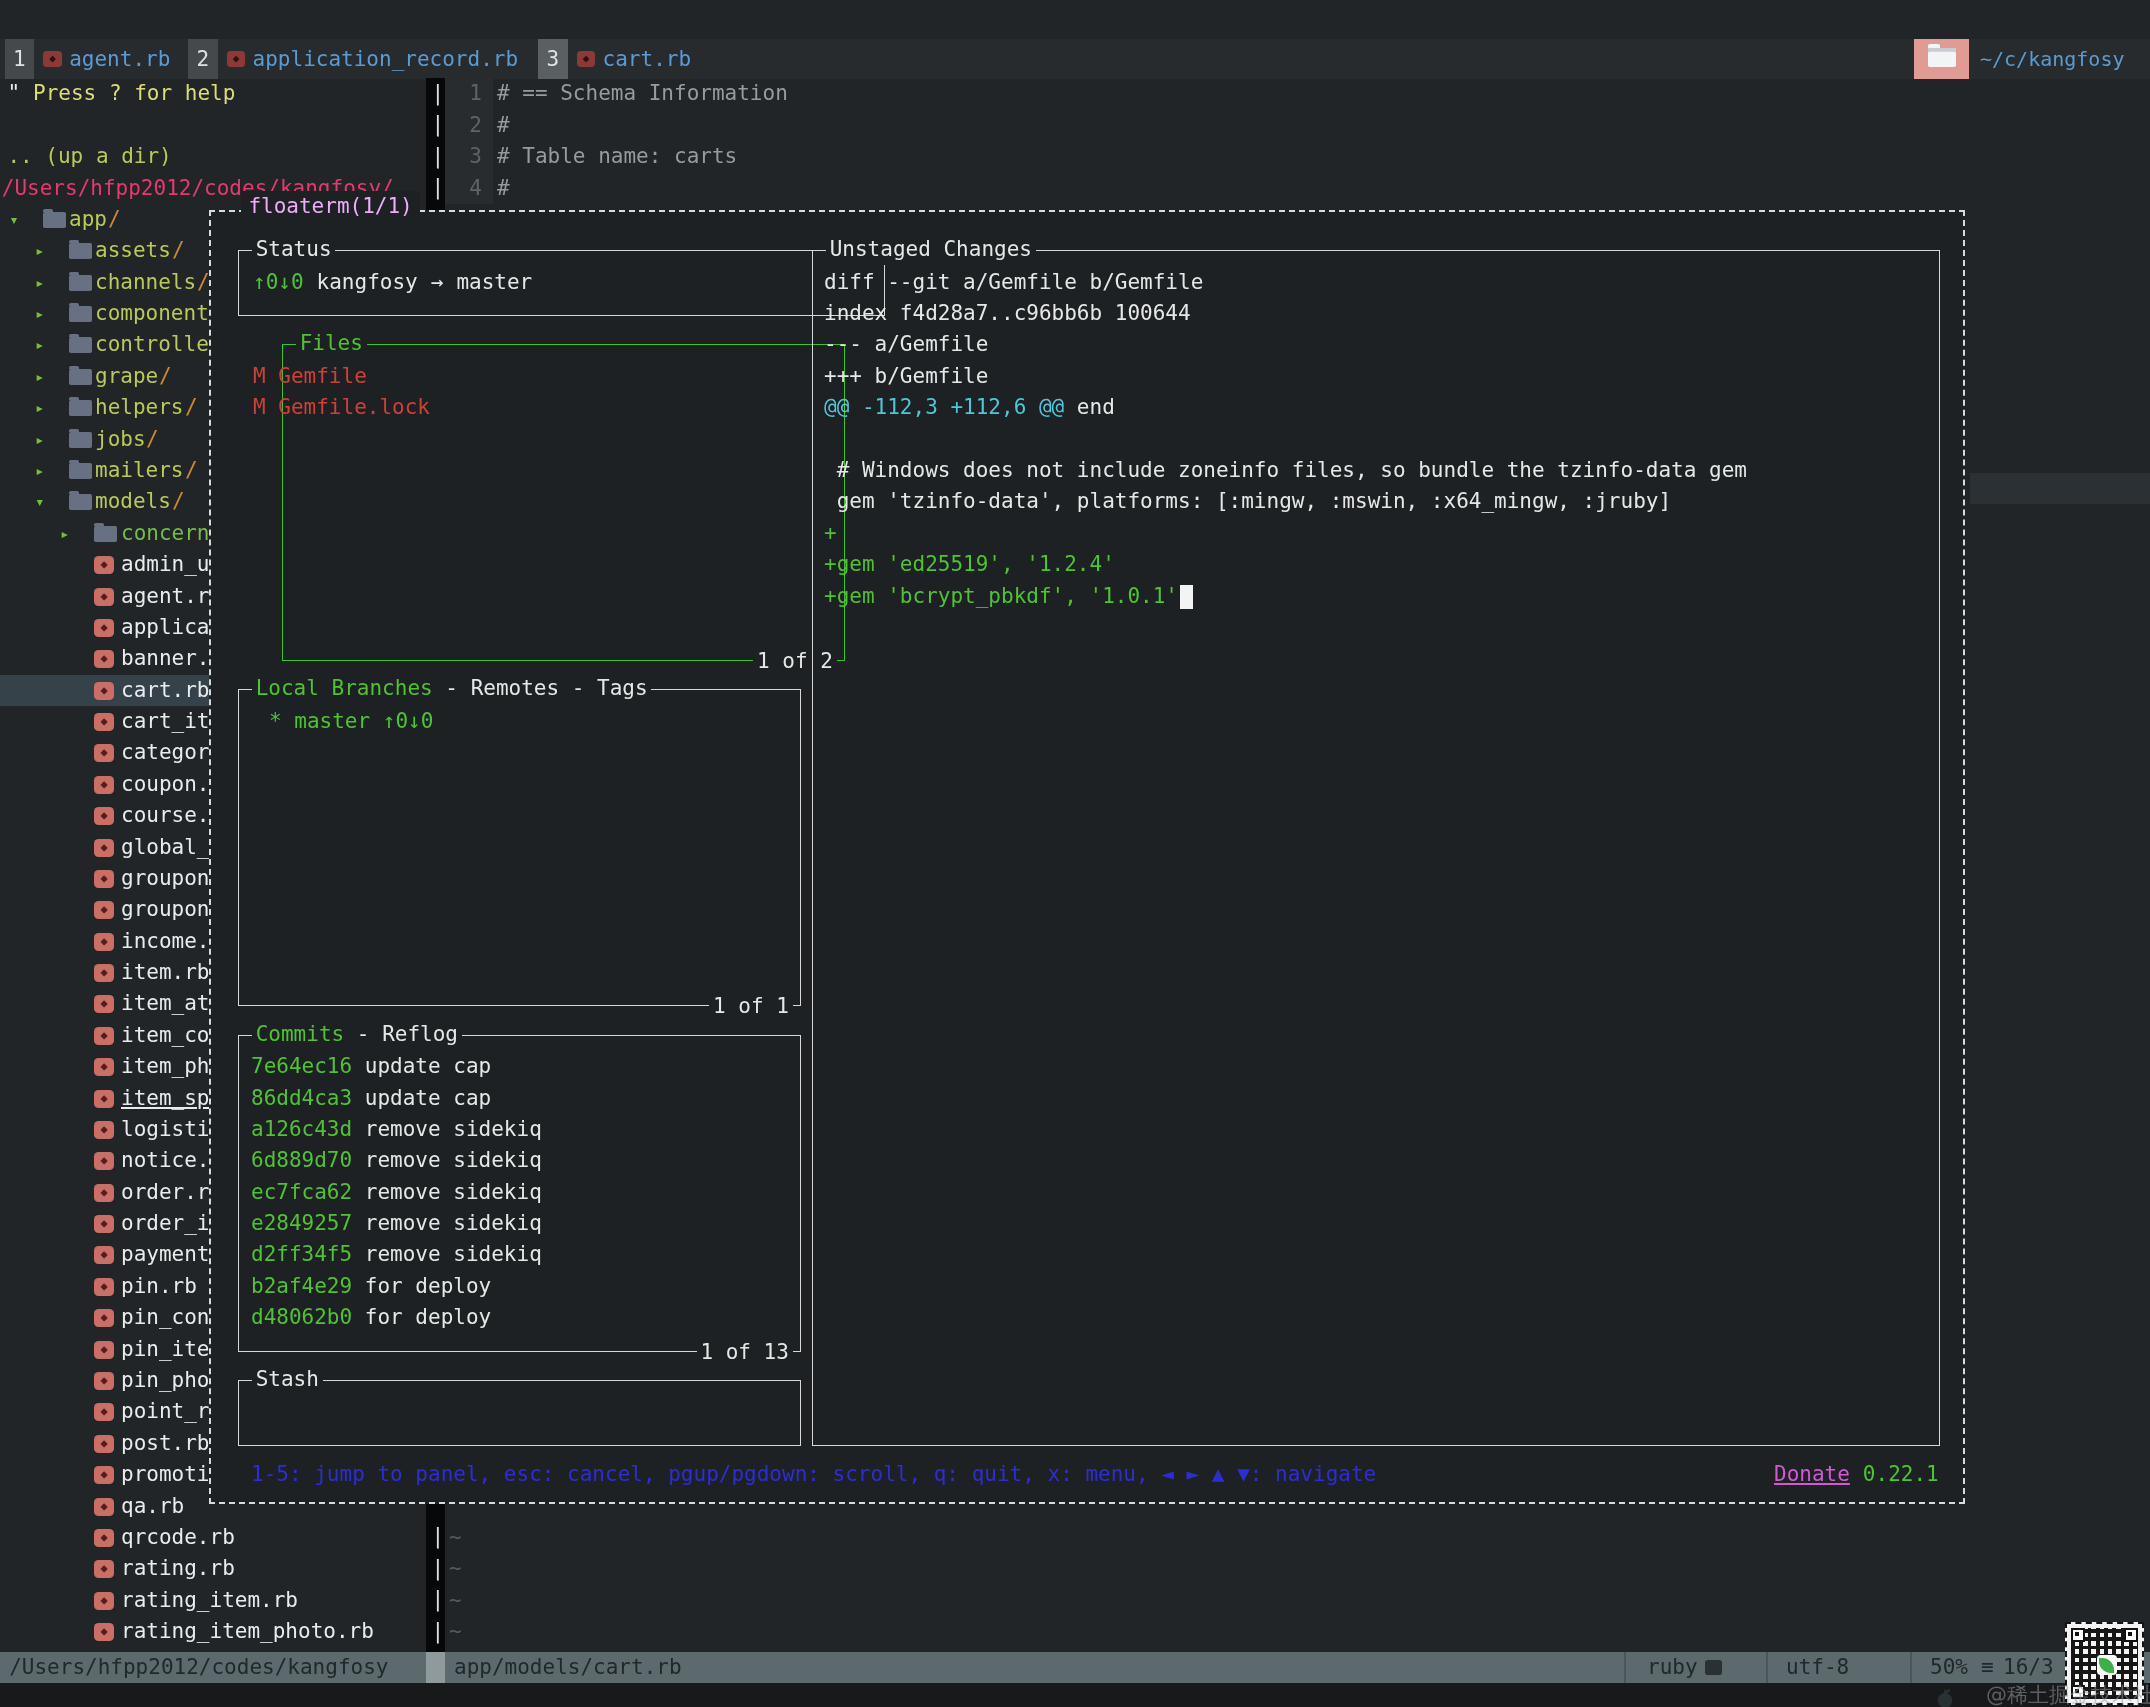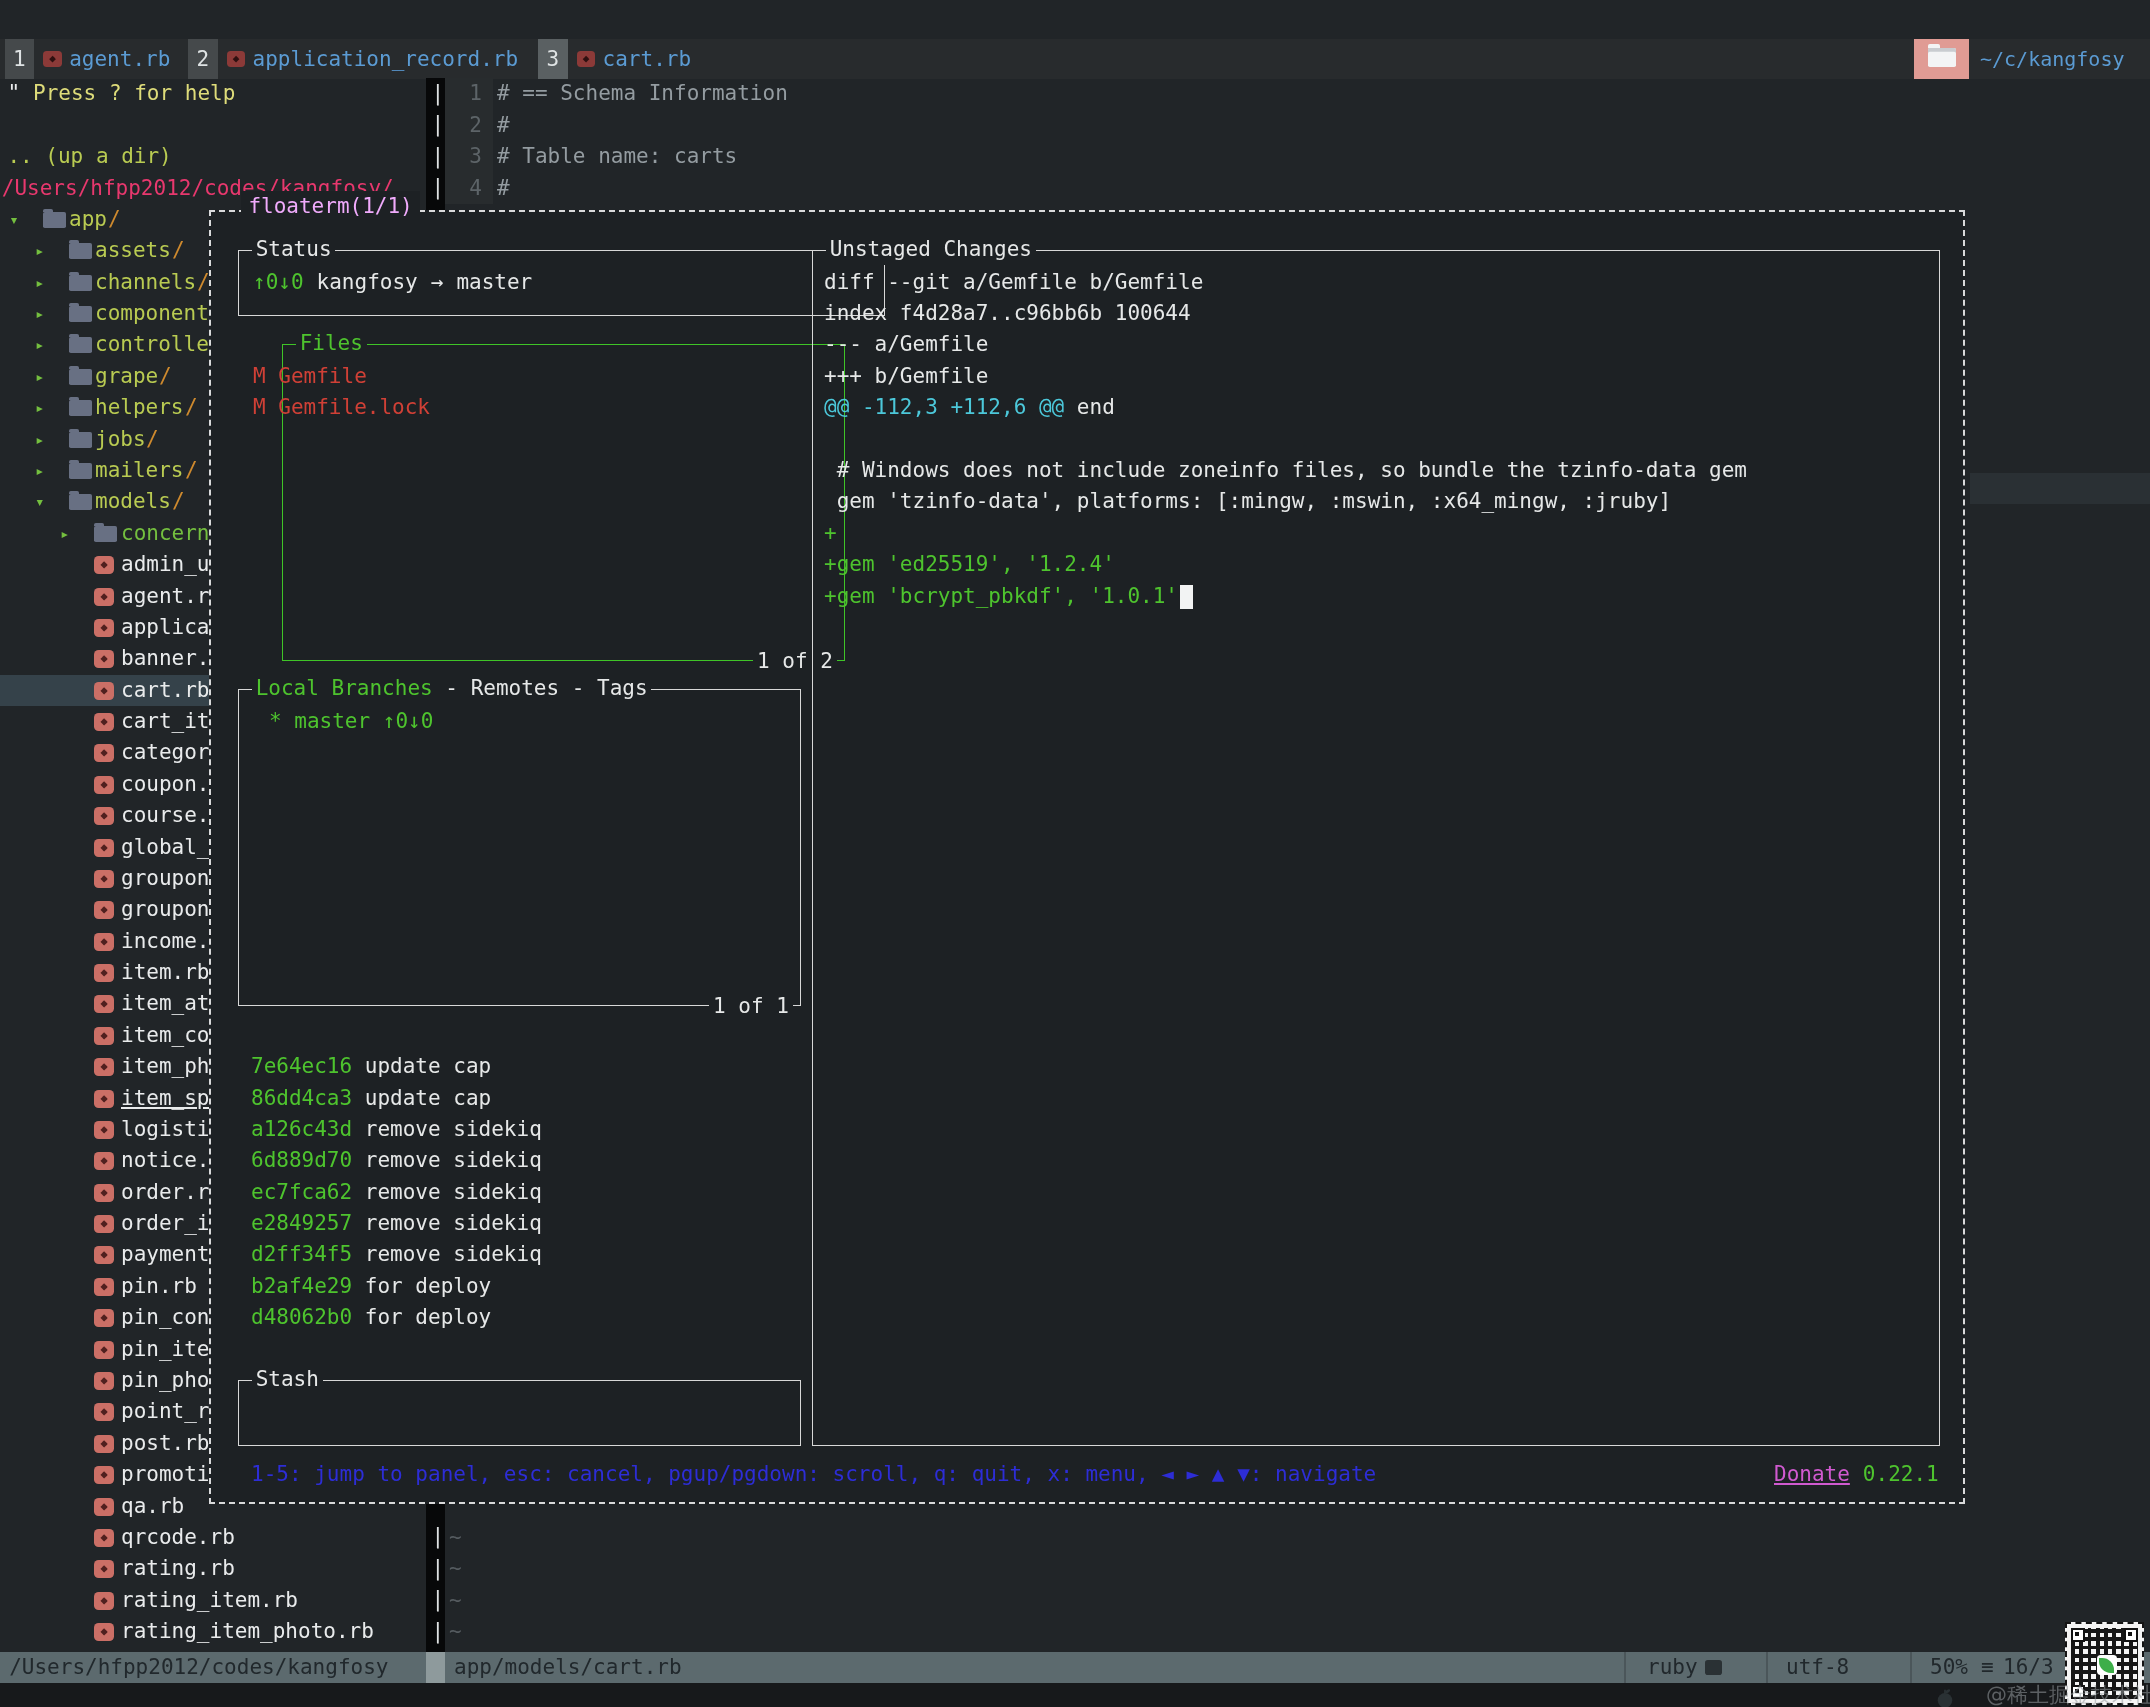--- a/index.html
+++ b/index.html
@@ -201,20 +201,24 @@
       <div class="row lz red" style="left: 253px; top: 361px;">M Gemfile</div>
       <div class="row lz red" style="left: 253px; top: 392px;">M Gemfile.lock</div>
     </div>
 
   <div class="panel" style="left:238px;top:689px;width:563px;height:317px;">
     <span class="ptitle"><span class="g">Local Branches</span><span class="plain"> - Remotes - Tags</span></span>
     <span class="pcount">1 of 1</span>
   </div>
   <div class="row lz g" style="left:269px;top:706px;">* master ↑0↓0</div>
 
+  <div class="panel" style="left:238px;top:1035px;width:563px;height:317px;">
+    <span class="ptitle"><span class="g">Commits</span><span class="plain"> - Reflog</span></span>
+    <span class="pcount">1 of 13</span>
+  </div>
   <div id="commit-rows">
       <div class="row lz" style="left: 251px; top: 1051px;"><span class="g">7e64ec16</span><span class="plain"> update cap</span></div>
       <div class="row lz" style="left: 251px; top: 1083px;"><span class="g">86dd4ca3</span><span class="plain"> update cap</span></div>
       <div class="row lz" style="left: 251px; top: 1114px;"><span class="g">a126c43d</span><span class="plain"> remove sidekiq</span></div>
       <div class="row lz" style="left: 251px; top: 1145px;"><span class="g">6d889d70</span><span class="plain"> remove sidekiq</span></div>
       <div class="row lz" style="left: 251px; top: 1177px;"><span class="g">ec7fca62</span><span class="plain"> remove sidekiq</span></div>
       <div class="row lz" style="left: 251px; top: 1208px;"><span class="g">e2849257</span><span class="plain"> remove sidekiq</span></div>
       <div class="row lz" style="left: 251px; top: 1239px;"><span class="g">d2ff34f5</span><span class="plain"> remove sidekiq</span></div>
       <div class="row lz" style="left: 251px; top: 1271px;"><span class="g">b2af4e29</span><span class="plain"> for deploy</span></div>
       <div class="row lz" style="left: 251px; top: 1302px;"><span class="g">d48062b0</span><span class="plain"> for deploy</span></div>

